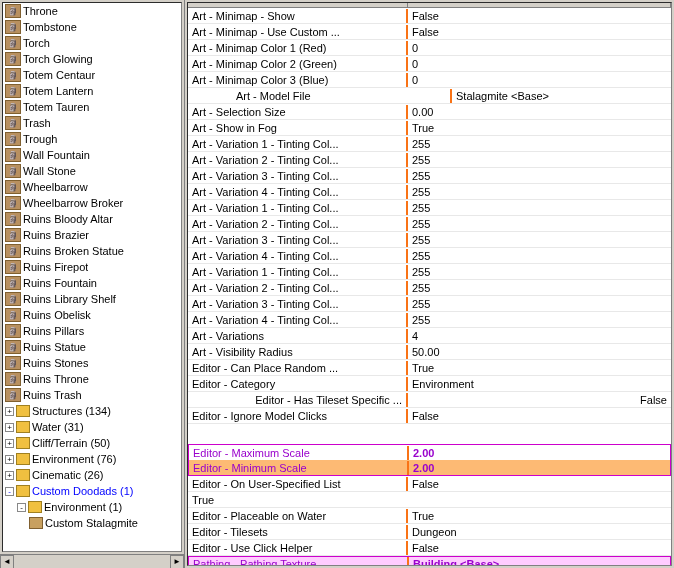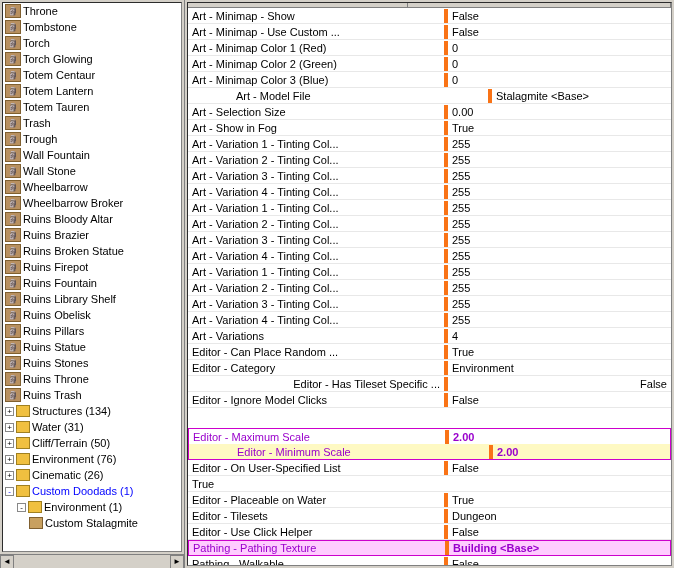--- a/index.html
+++ b/index.html
@@ -143,23 +143,23 @@
     }
     .prop-header-cell.name-col { width: 220px; }
     .prop-header-cell.value-col { flex: 1; }
     .prop-row {
       display: flex;
       border-bottom: 1px solid #e8e8e8;
       height: 16px;
       align-items: center;
     }
     .prop-name {
-      width: 260px;
+      width: 220px;
       padding: 1px 4px;
-      border-right: 4px solid #f97316;
+      border-right: 2px solid #f97316;
       overflow: hidden;
       text-overflow: ellipsis;
       white-space: nowrap;
       font-size: 11px;
     }
     .prop-value {
       flex: 1;
       padding: 1px 4px;
       font-size: 11px;
       white-space: nowrap;
@@ -455,20 +455,26 @@
             </div>
           </div>
           <div style="position: relative; display: flex;">
             <div class="prop-row" style="flex: 1 1 0%;">
               <div class="prop-name">Art - Variations</div>
               <div class="prop-value">4</div>
             </div>
           </div>
           <div style="position: relative; display: flex;">
             <div class="prop-row" style="flex: 1 1 0%;">
+              <div class="prop-name">Art - Visibility Radius</div>
+              <div class="prop-value">50.00</div>
+            </div>
+          </div>
+          <div style="position: relative; display: flex;">
+            <div class="prop-row" style="flex: 1 1 0%;">
               <div class="prop-name">Editor - Can Place Random ...</div>
               <div class="prop-value">True</div>
             </div>
           </div>
           <div style="position: relative; display: flex;">
             <div class="prop-row" style="flex: 1 1 0%;">
               <div class="prop-name">Editor - Category</div>
               <div class="prop-value">Environment</div>
             </div>
           </div>
@@ -484,21 +490,21 @@
               <div class="prop-value">False</div>
             </div>
           </div>
           <div style="position: relative; display: flex; margin-top: 20px;">
             <div class="prop-row" style="flex: 1 1 0%; background-color: white; border-top: 1px solid rgb(204, 0, 204); border-bottom: none; border-left: 1px solid rgb(204, 0, 204); border-right: 1px solid rgb(204, 0, 204);">
               <div class="prop-name" style="color: rgb(153, 0, 204); font-weight: normal;">Editor - Maximum Scale</div>
               <div class="prop-value" style="color: rgb(153, 0, 204); font-weight: bold;">2.00</div>
             </div>
           </div>
           <div style="position: relative; display: flex;">
-            <div class="prop-row" style="flex: 1 1 0%; background-color: #fef9c3; border-top: none; border-bottom: 1px solid rgb(204, 0, 204); border-left: 1px solid rgb(204, 0, 204); border-right: 1px solid rgb(204, 0, 204); padding-left: 44px;">
+            <div class="prop-row" style="flex: 1 1 0%; background-color: #fdba74; border-top: none; border-bottom: 1px solid rgb(204, 0, 204); border-left: 1px solid rgb(204, 0, 204); border-right: 1px solid rgb(204, 0, 204);">
               <div class="prop-name" style="color: rgb(153, 0, 204); font-weight: normal;">Editor - Minimum Scale</div>
               <div class="prop-value" style="color: rgb(153, 0, 204); font-weight: bold;">2.00</div>
             </div>
           </div>
           <div style="position: relative; display: flex;">
             <div class="prop-row" style="flex: 1 1 0%;">
               <div class="prop-name">Editor - On User-Specified List</div>
               <div class="prop-value">False</div>
             </div>
           </div>

